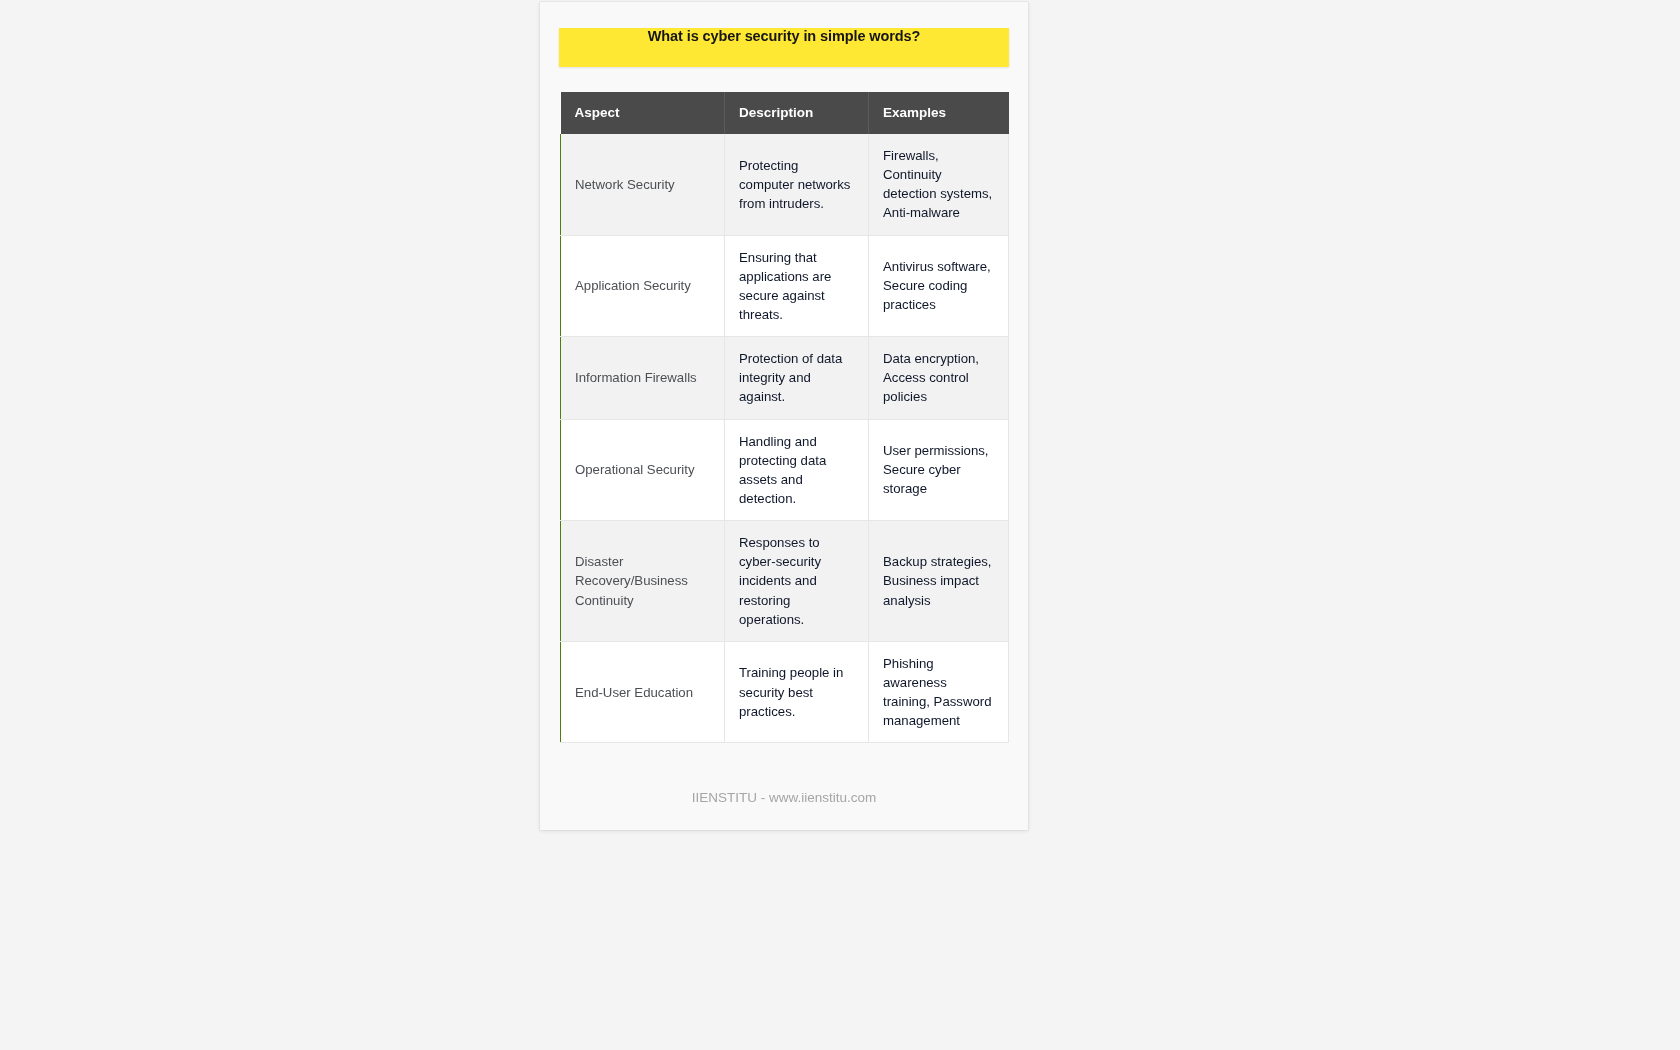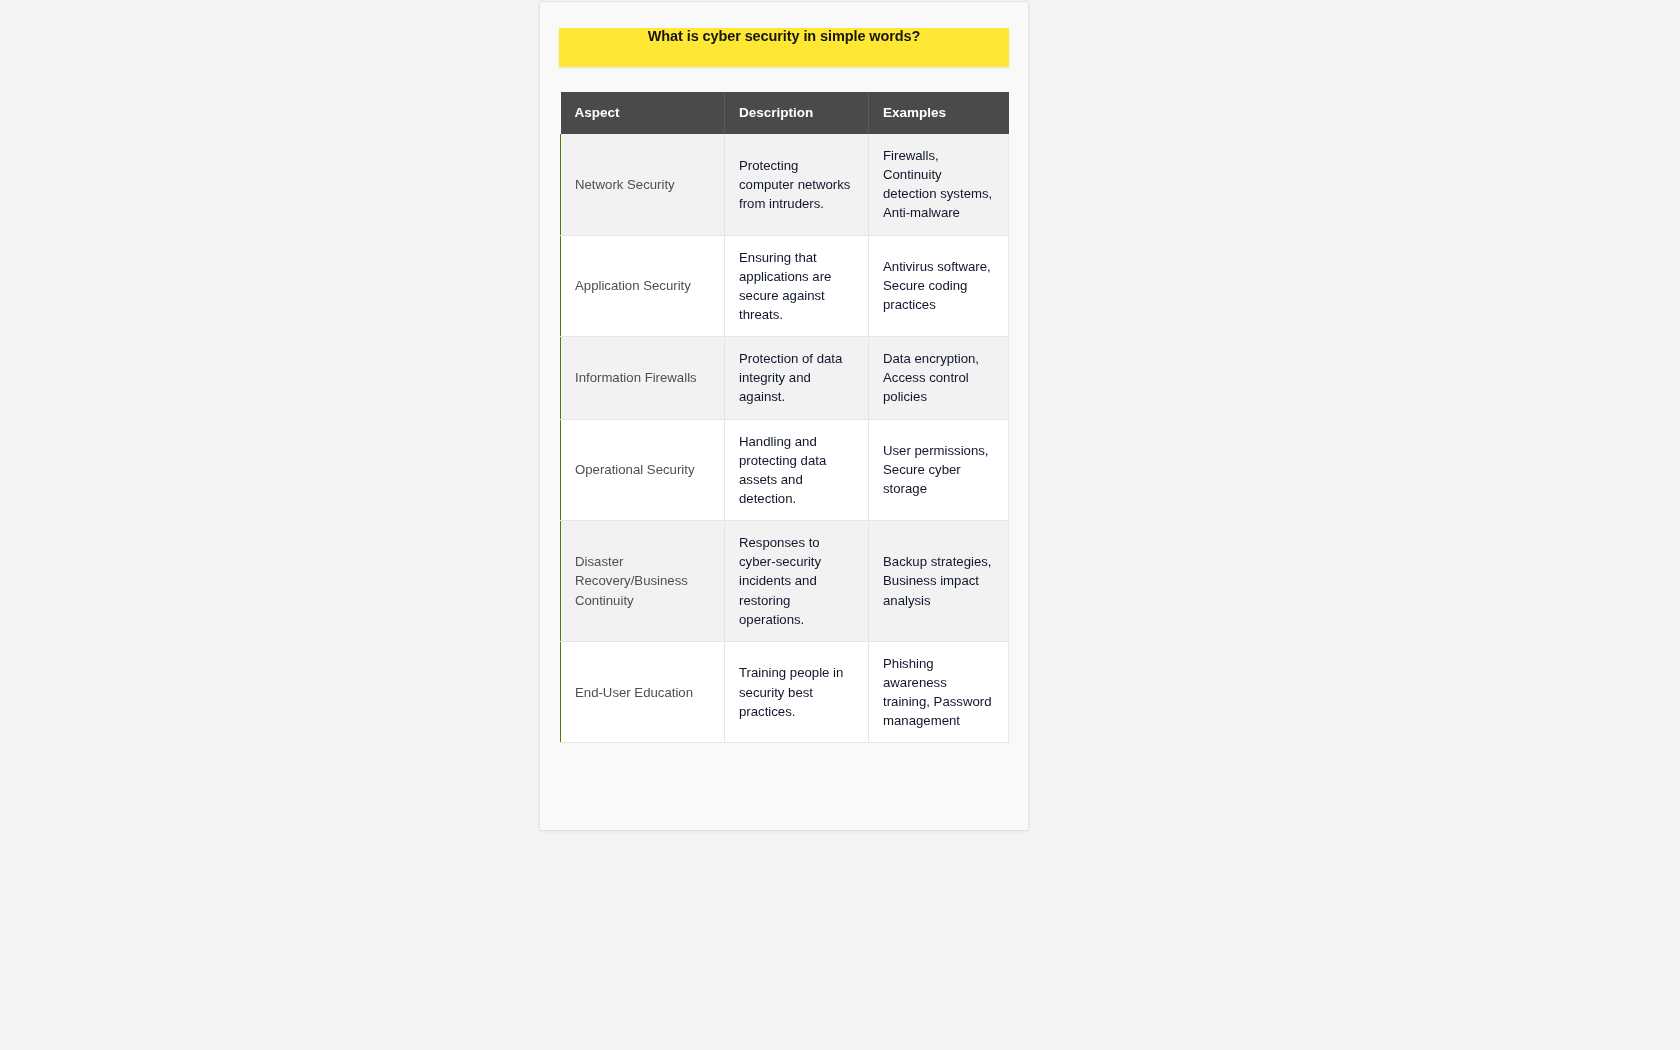--- a/index.html
+++ b/index.html
@@ -162,16 +162,17 @@
           </tr>
           <tr>
             <td class="cell-aspect">End-User Education</td>
             <td>Training people in security best practices.</td>
             <td>Phishing awareness training, Password management</td>
           </tr>
         </tbody>
       </table>
     </div>
 
+    <div class="footer">IIENSTITU - www.iienstitu.com</div>
 
   </div>
 
 </div>
 
 </body></html>

